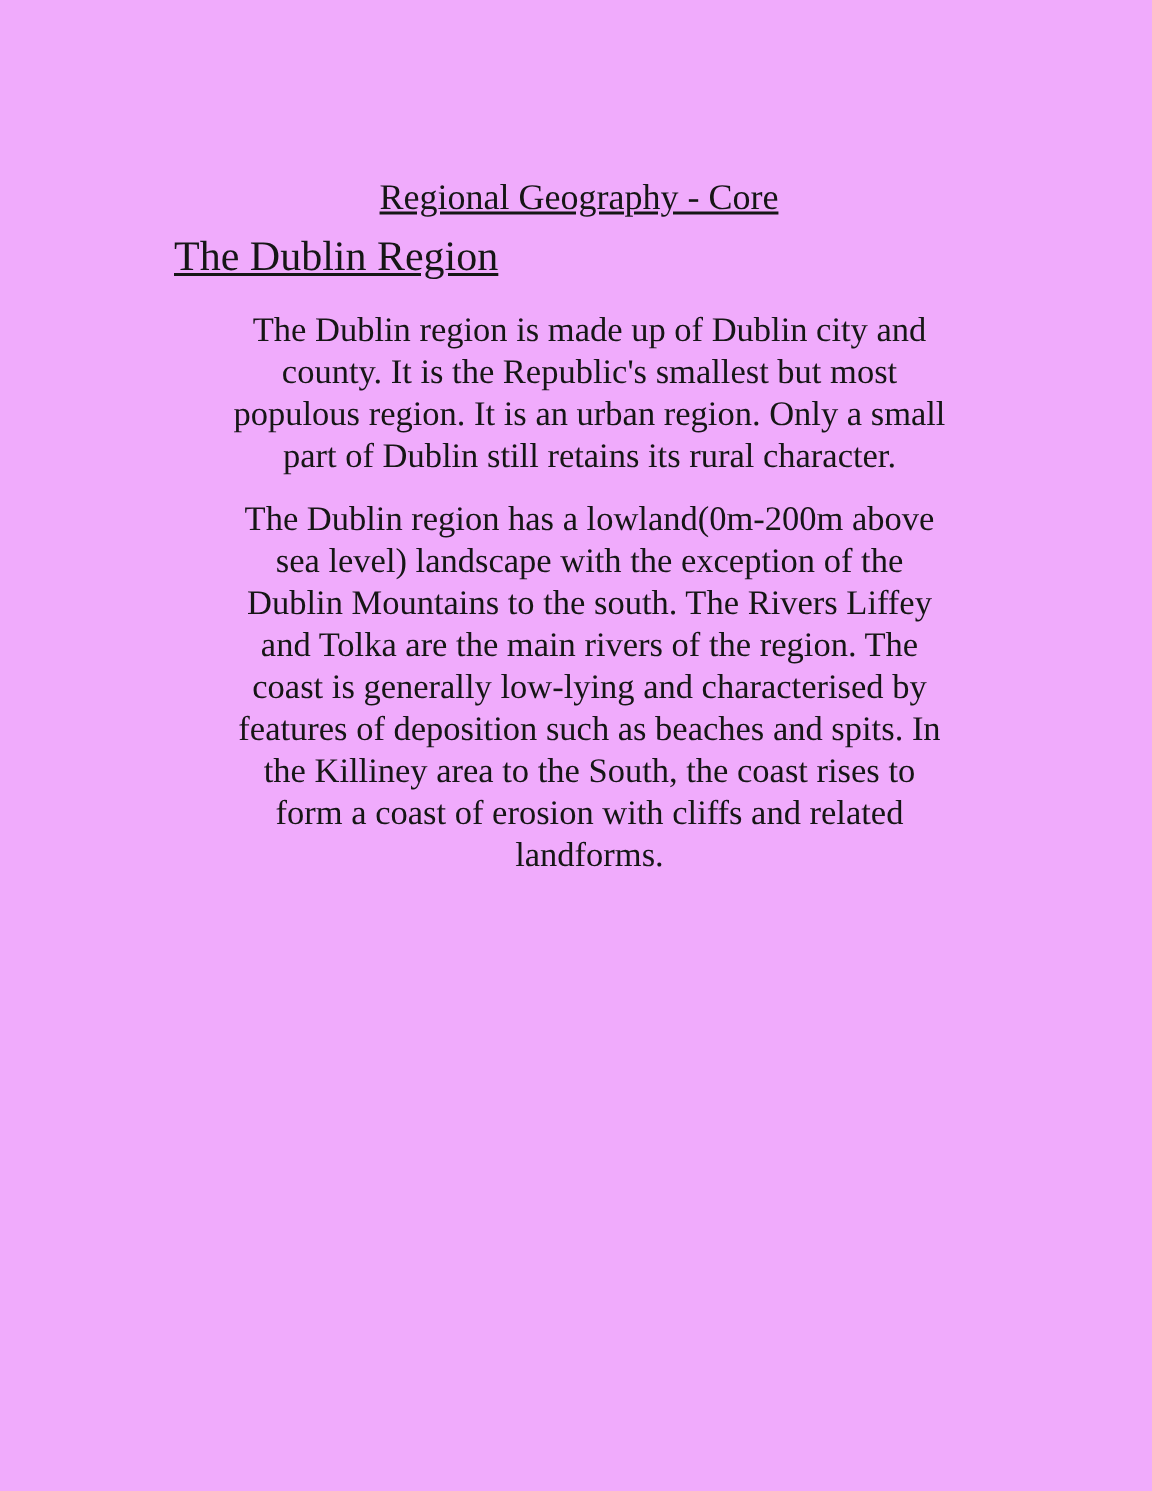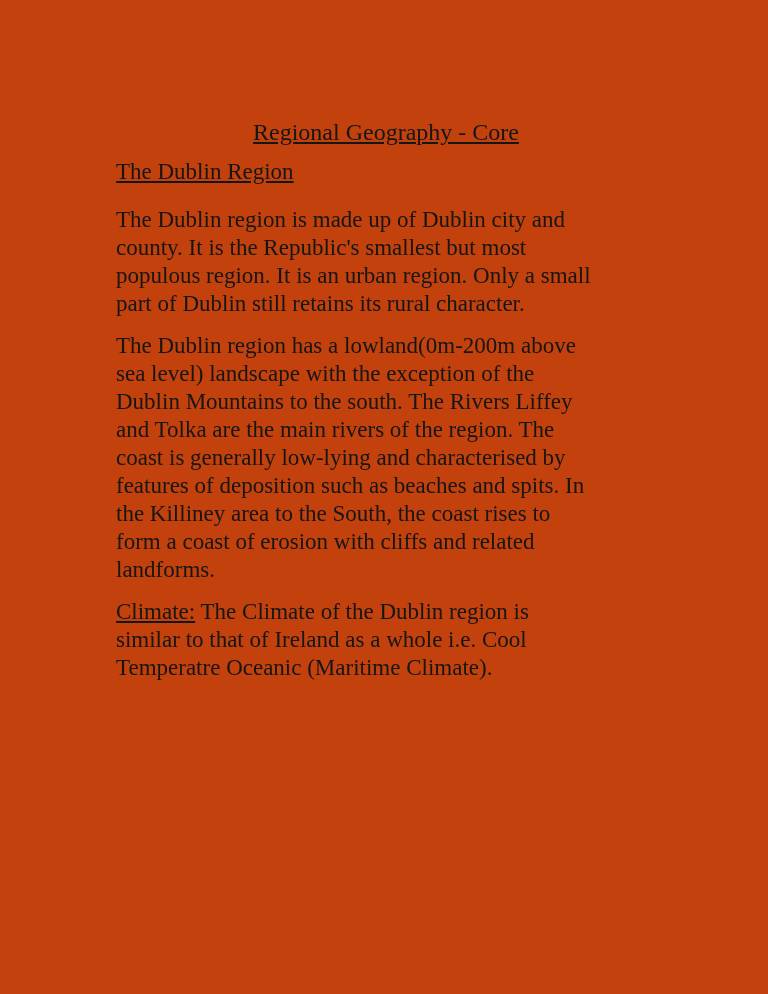--- a/index.html
+++ b/index.html
@@ -4,21 +4,21 @@
 <style>
   html, body {
     margin: 0;
     padding: 0;
     background: #ffffff;
   }
   .page {
     position: relative;
     width: 768px;
     height: 994px;
-    background: #c2410c;
+    background: #f0abfc;
     overflow: hidden;
   }
   .content {
     position: absolute;
     left: 116px;
     top: 118px;
     width: 540px;
     font-family: "Liberation Serif", "DejaVu Serif", serif;
     font-size: 23px;
     line-height: 28px;
@@ -28,28 +28,29 @@
   .doc-title {
     margin: 0 0 12px 0;
     font-size: 24px;
     font-weight: normal;
     line-height: 28px;
     text-align: center;
     text-decoration: underline;
   }
   .doc-heading {
     margin: 0 0 20px 0;
-    font-size: 23px;
+    font-size: 28px;
     font-weight: normal;
     line-height: 28px;
     text-decoration: underline;
   }
   p {
-    margin: 0 0 14px 0;
+    margin: 0 0 14px 14px;
     white-space: pre-line;
+    text-align: center;
   }
   p:last-child {
     margin-bottom: 0;
   }
   .underline {
     text-decoration: underline;
   }
 </style>
 </head>
 <body>
@@ -70,19 +71,16 @@
     <p>The Dublin region has a lowland(0m-200m above
 sea level) landscape with the exception of the
 Dublin Mountains to the south. The Rivers Liffey
 and Tolka are the main rivers of the region. The
 coast is generally low-lying and characterised by
 features of deposition such as beaches and spits. In
 the Killiney area to the South, the coast rises to
 form a coast of erosion with cliffs and related
 landforms.</p>
 
-    <p><span class="underline">Climate:</span><span> The Climate of the Dublin region is
-similar to that of Ireland as a whole i.e. Cool
-Temperatre Oceanic (Maritime Climate).</span></p>
 
 
   </div>
 </div>
 
 </body></html>

